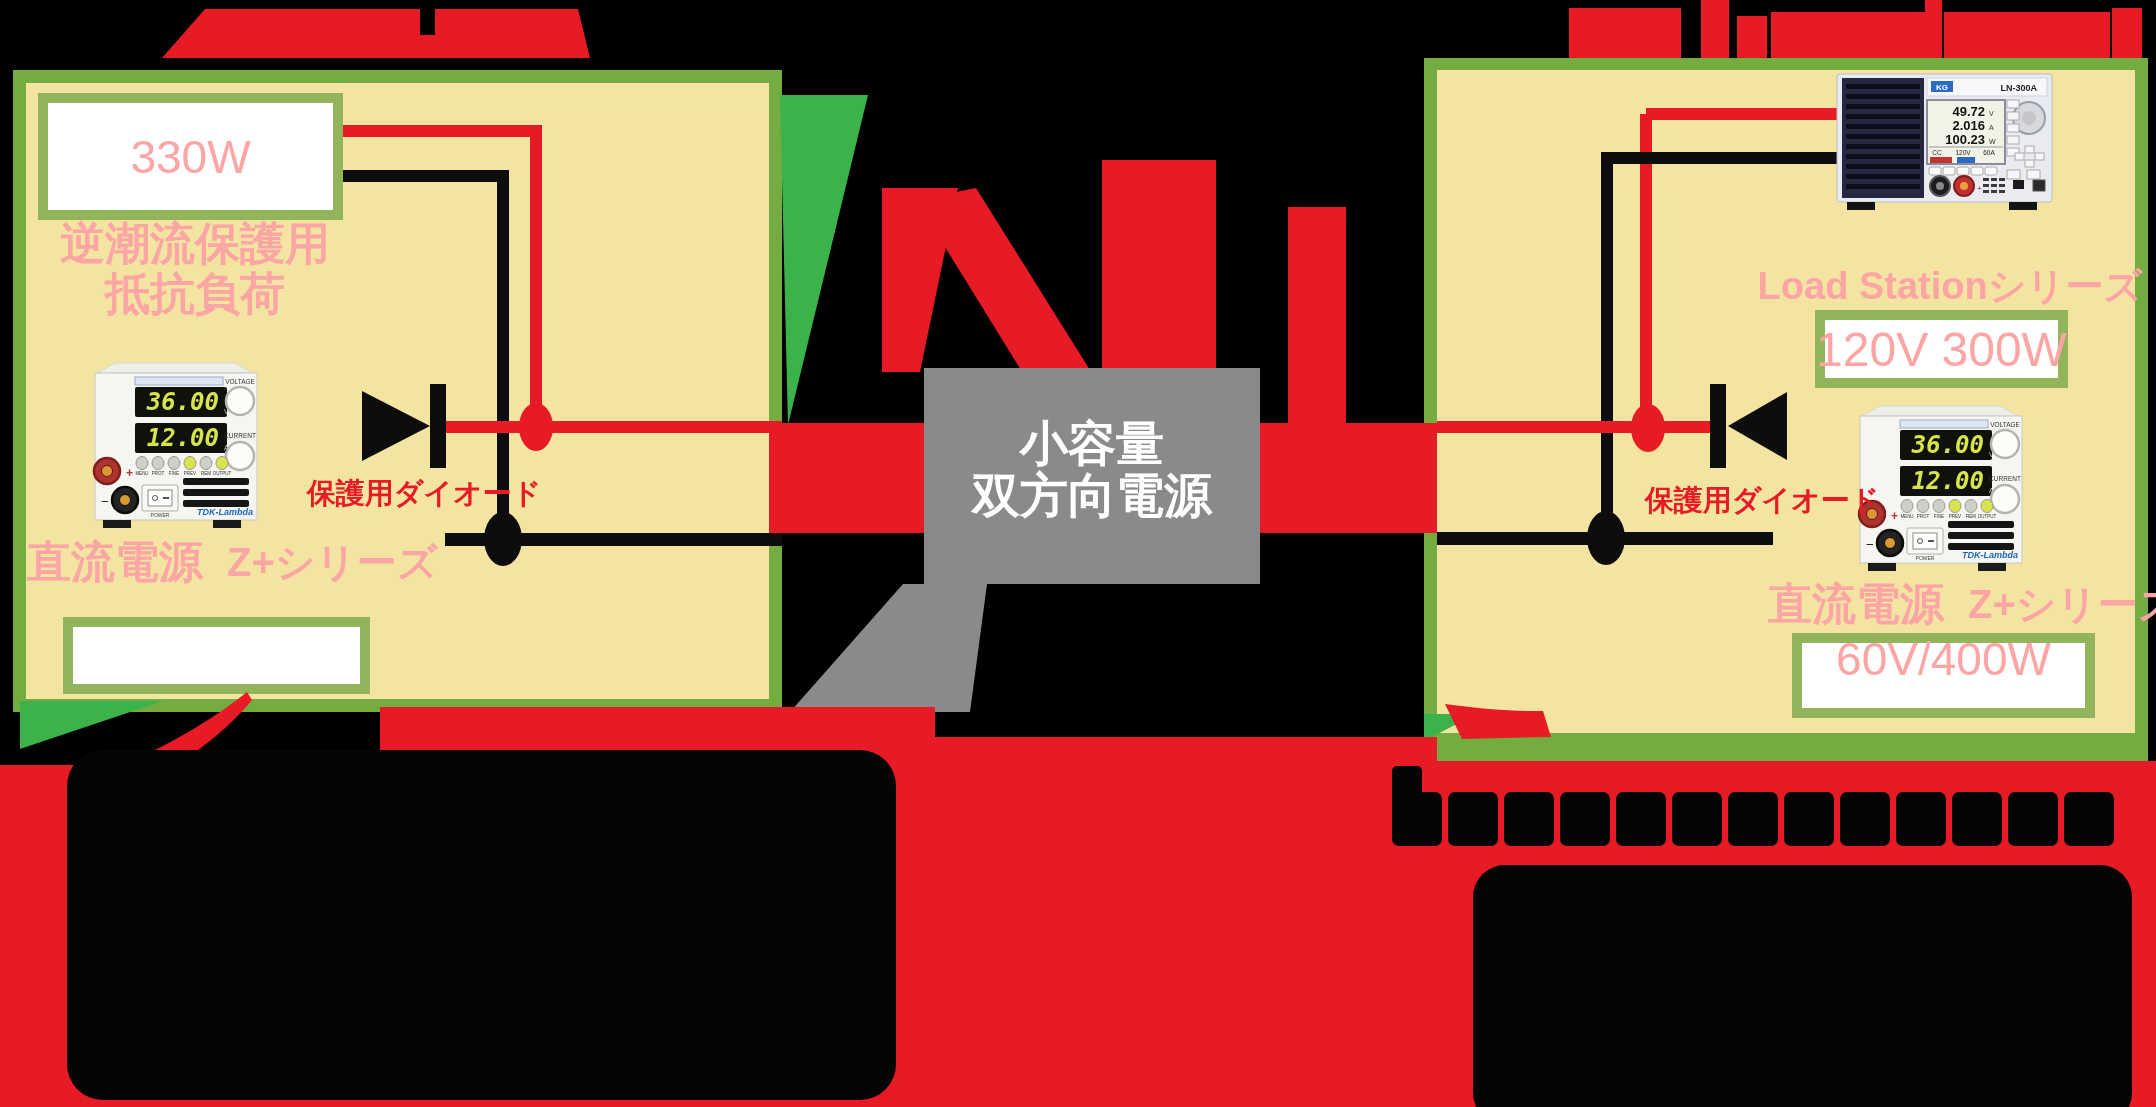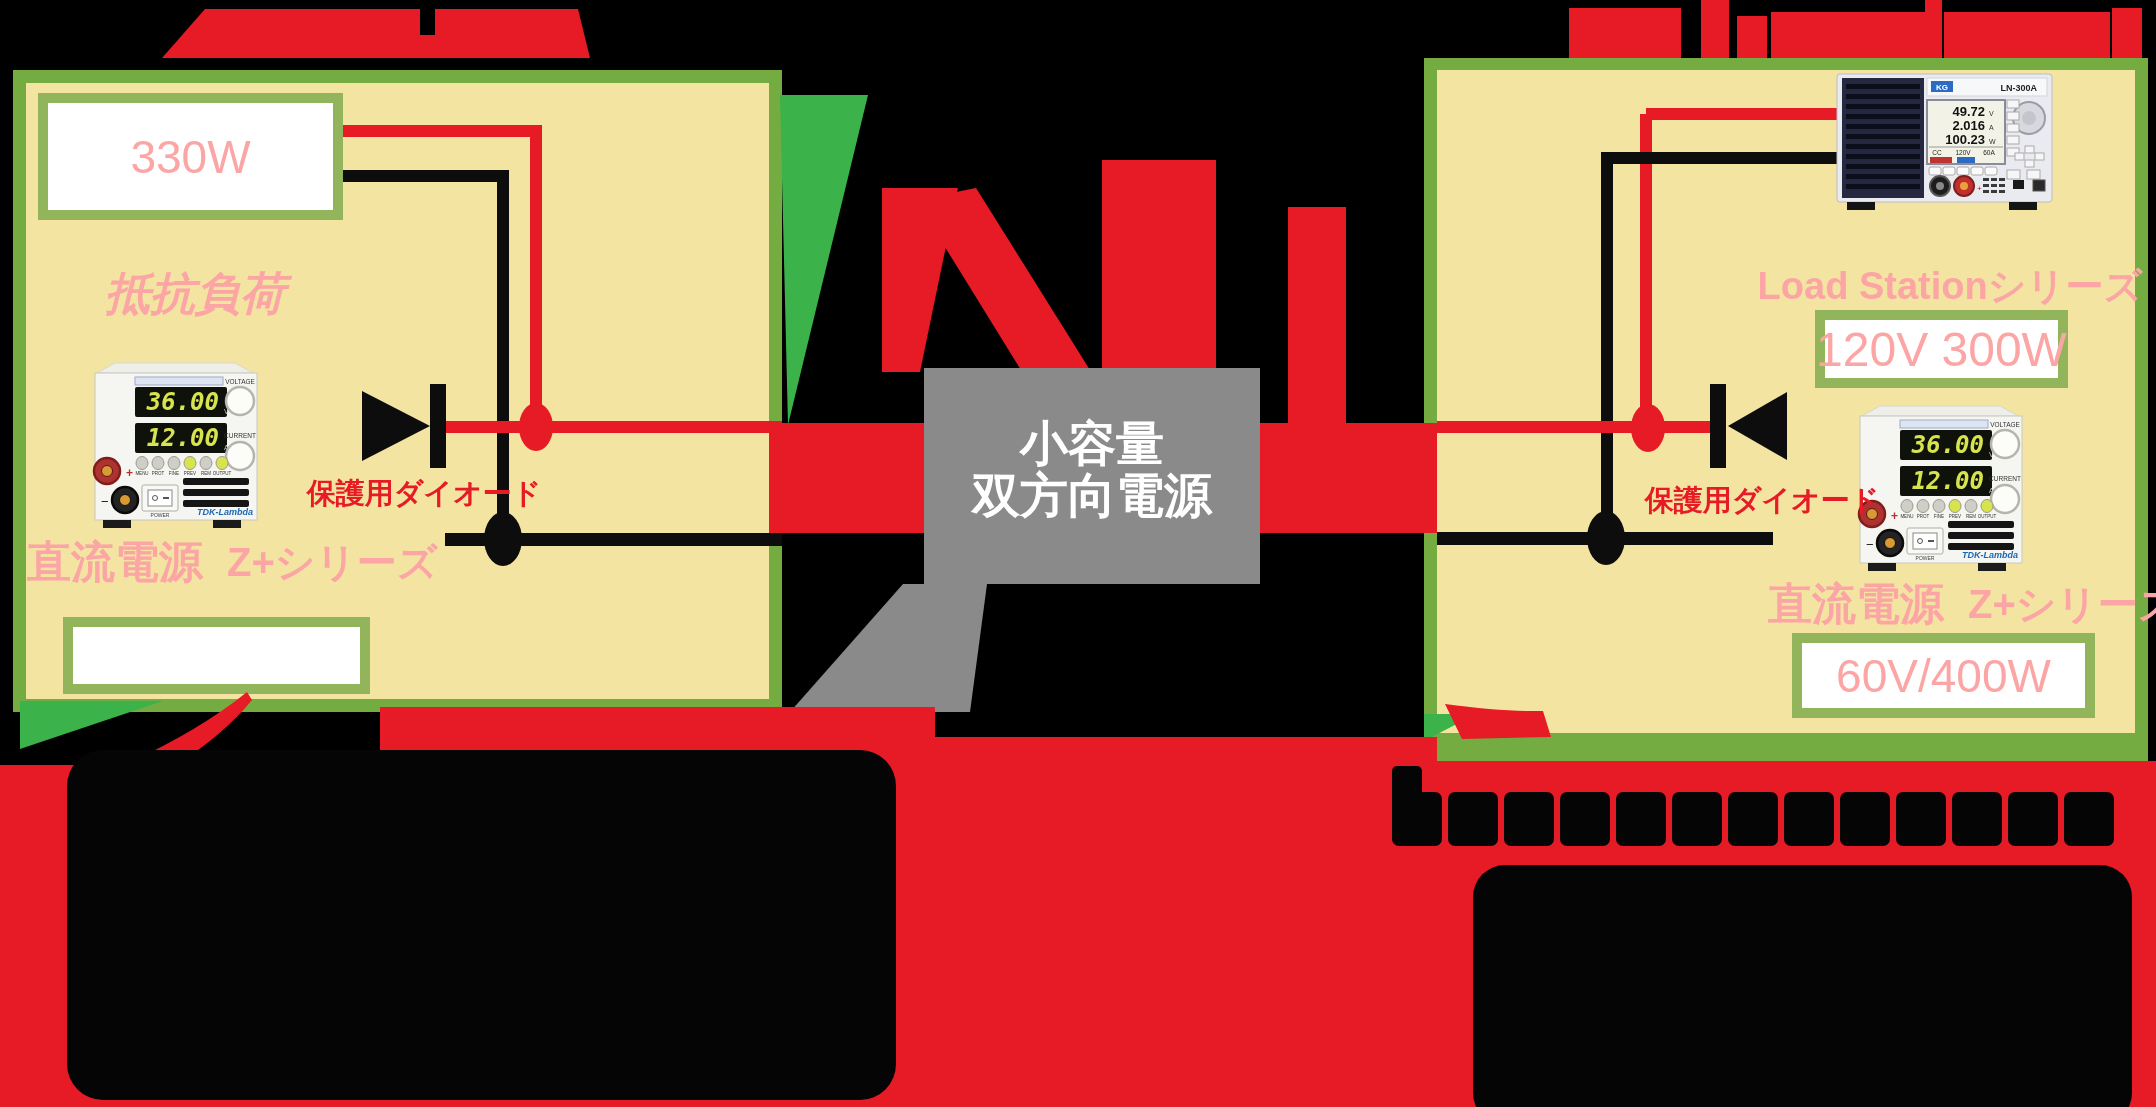--- a/index.html
+++ b/index.html
@@ -298,21 +298,22 @@
           <rect x="154" y="122" width="6" height="3"></rect>
           <rect x="162" y="122" width="6" height="3"></rect>
     </g>
     <rect x="176" y="112" width="11" height="9" fill="#1A1A1A"></rect>
     <rect x="196" y="112" width="12" height="11" fill="#2A2A2A" stroke="#555"></rect>
   </g>
 </svg>
 
 <div class="txt" style="left:48px;top:103px;width:285px;height:107px;font-size:46px;">330W</div>
 
-<div class="txt jp-bold" style="left:30px;top:270px;width:330px;height:48px;font-size:45px;font-style:italic;">抵抗負荷</div>
+<div class="txt jp-bold" style="left:30px;top:220px;width:330px;height:48px;font-size:45px;">逆潮流保護用</div>
+<div class="txt jp-bold" style="left:30px;top:270px;width:330px;height:48px;font-size:45px;">抵抗負荷</div>
 
 <div class="txt red-label" style="left:272px;top:476px;width:220px;height:36px;font-size:29px;">保護用ダイオード</div>
 
 <div class="txt left-align" style="left:27px;top:538px;width:450px;height:48px;font-size:44px;">
   <span class="jp-bold">直流電源</span>
   <span class="jp-bold" style="margin-left:24px;font-size:40px;">Z+シリーズ</span>
 </div>
 
 
 <div class="txt white-label" style="left:924px;top:418px;width:336px;height:52px;font-size:48px;">小容量</div>
@@ -321,15 +322,15 @@
 <div class="txt jp-bold" style="left:1700px;top:264px;width:500px;height:44px;font-size:38px;">Load Stationシリーズ</div>
 <div class="txt" style="left:1825px;top:320px;width:233px;height:58px;font-size:48px;">120V 300W</div>
 
 <div class="txt red-label" style="left:1605px;top:483px;width:230px;height:36px;font-size:29px;">保護用ダイオード</div>
 
 <div class="txt left-align" style="left:1768px;top:580px;width:420px;height:48px;font-size:44px;">
   <span class="jp-bold">直流電源</span>
   <span class="jp-bold" style="margin-left:24px;font-size:40px;">Z+シリーズ</span>
 </div>
 
-<div class="txt" style="left:1802px;top:643px;width:283px;height:65px;font-size:46px;">60V/400W</div>
+<div class="txt" style="left:1802px;top:626px;width:283px;height:65px;font-size:46px;">60V/400W</div>
 
 </div>
 
 </body></html>

